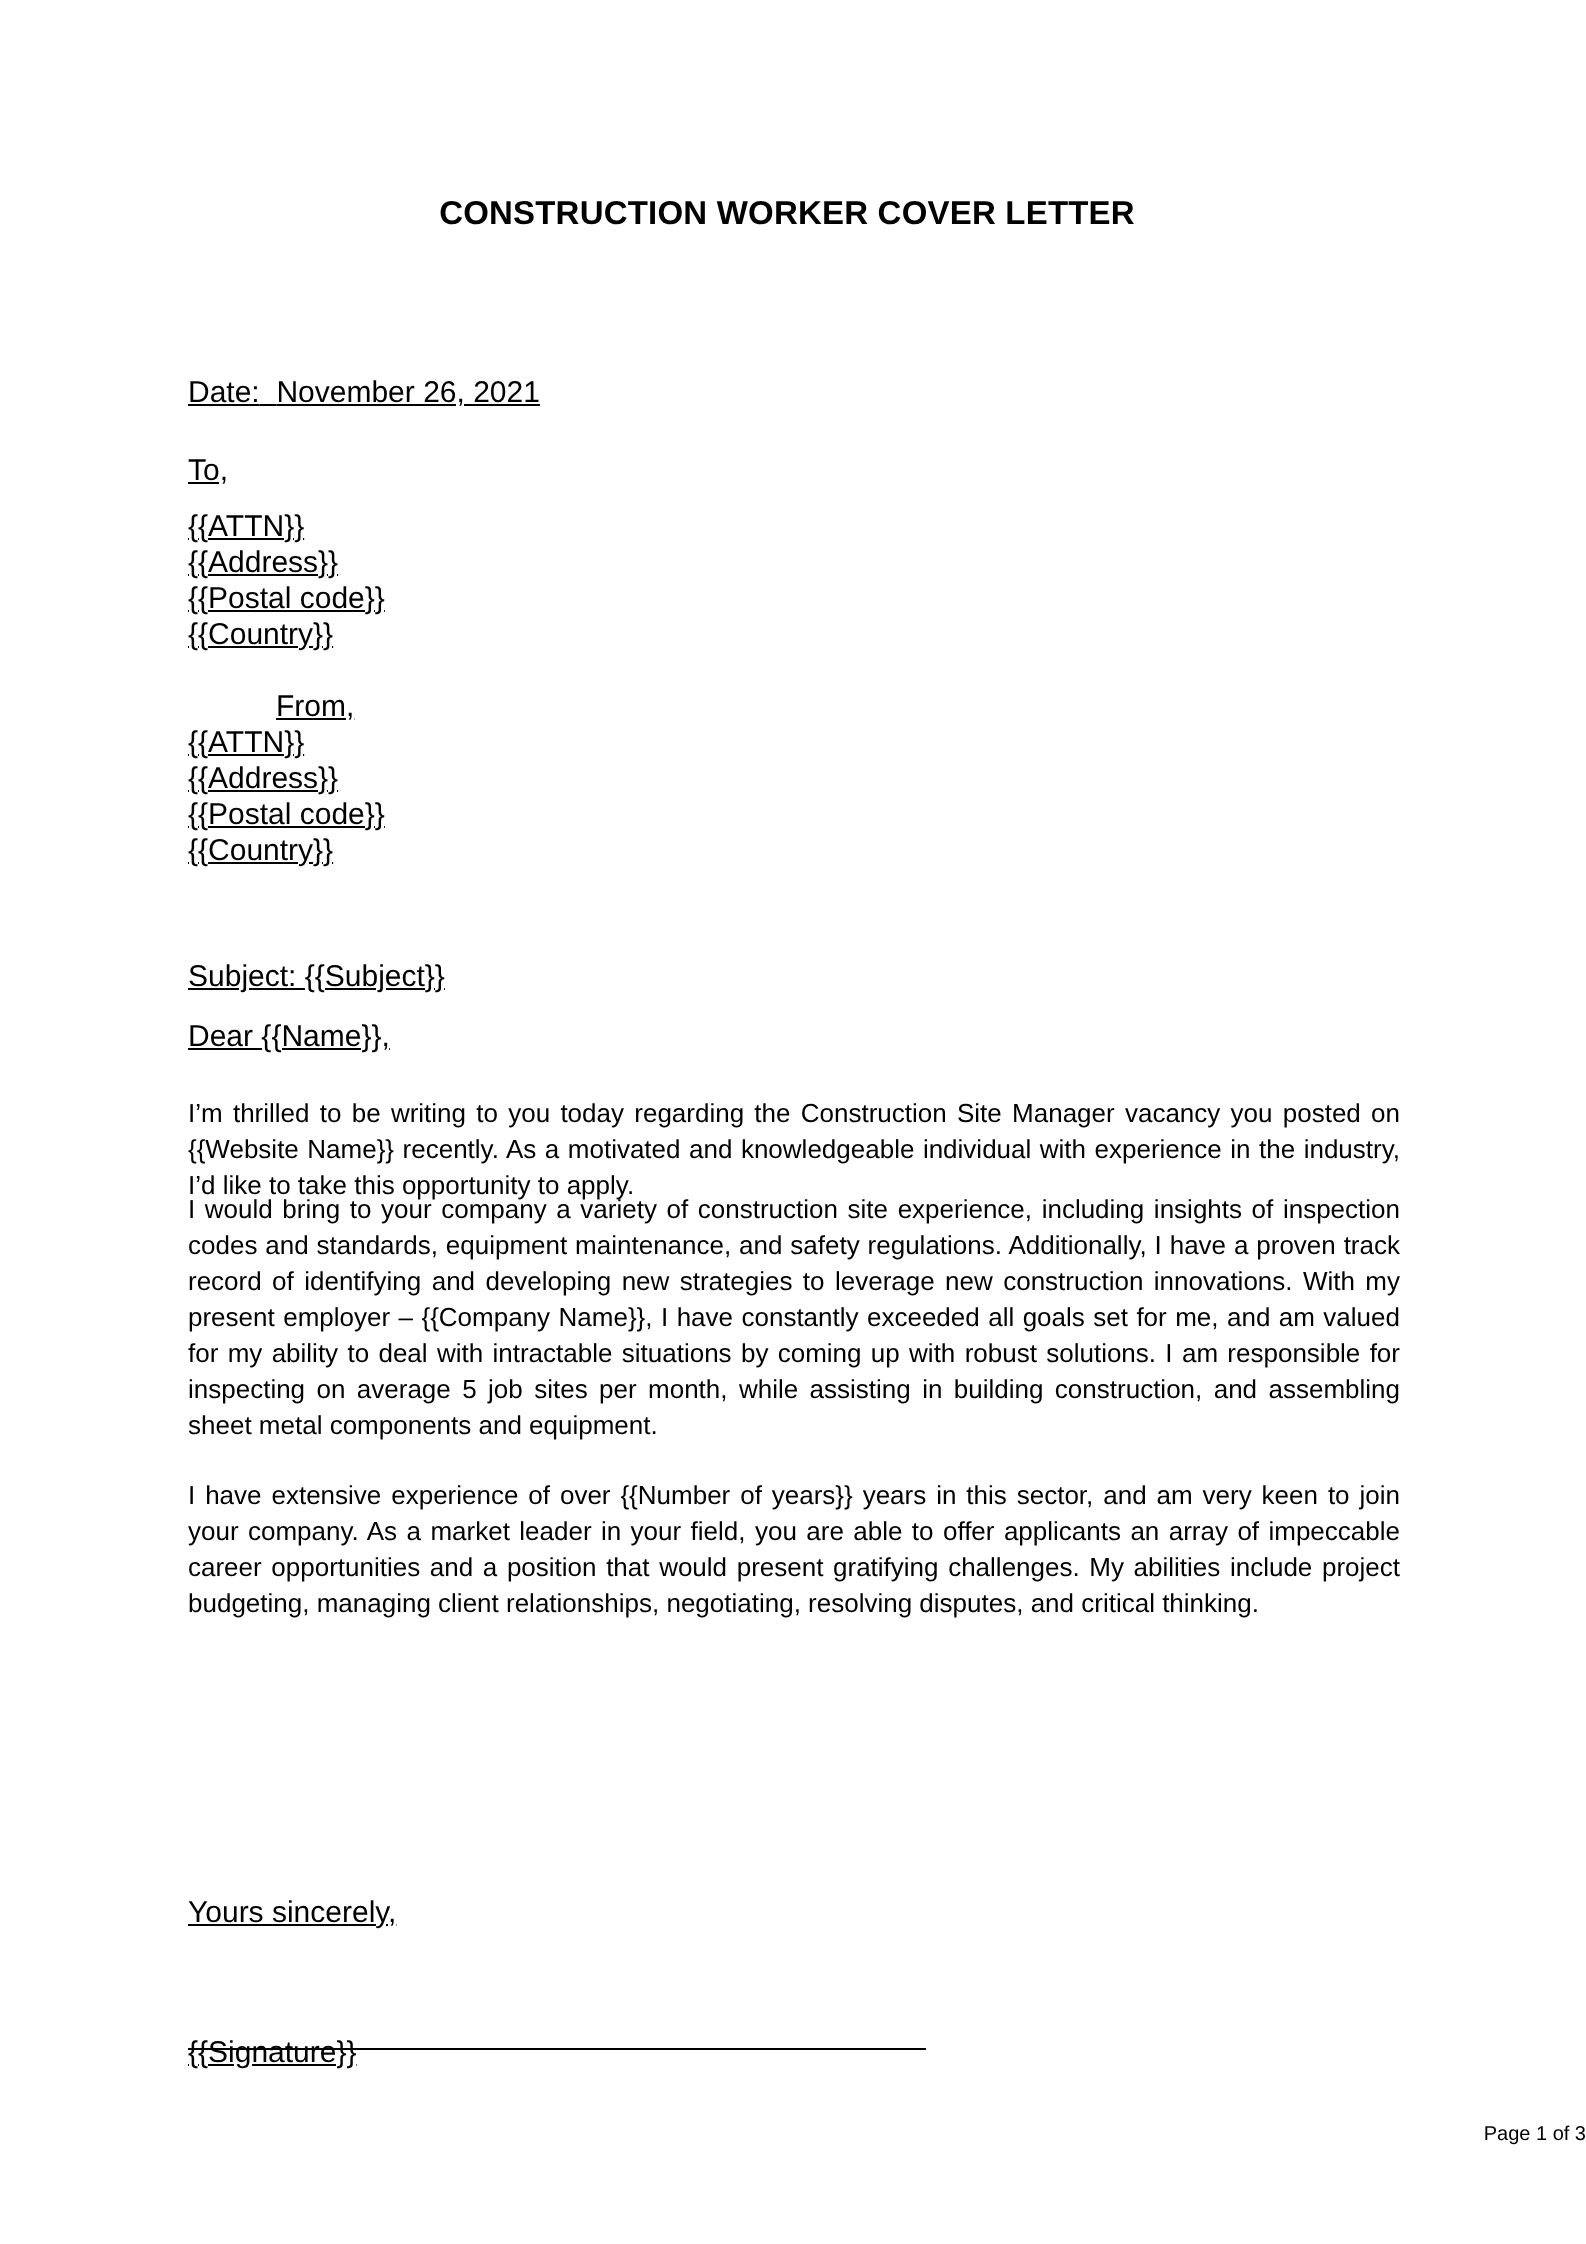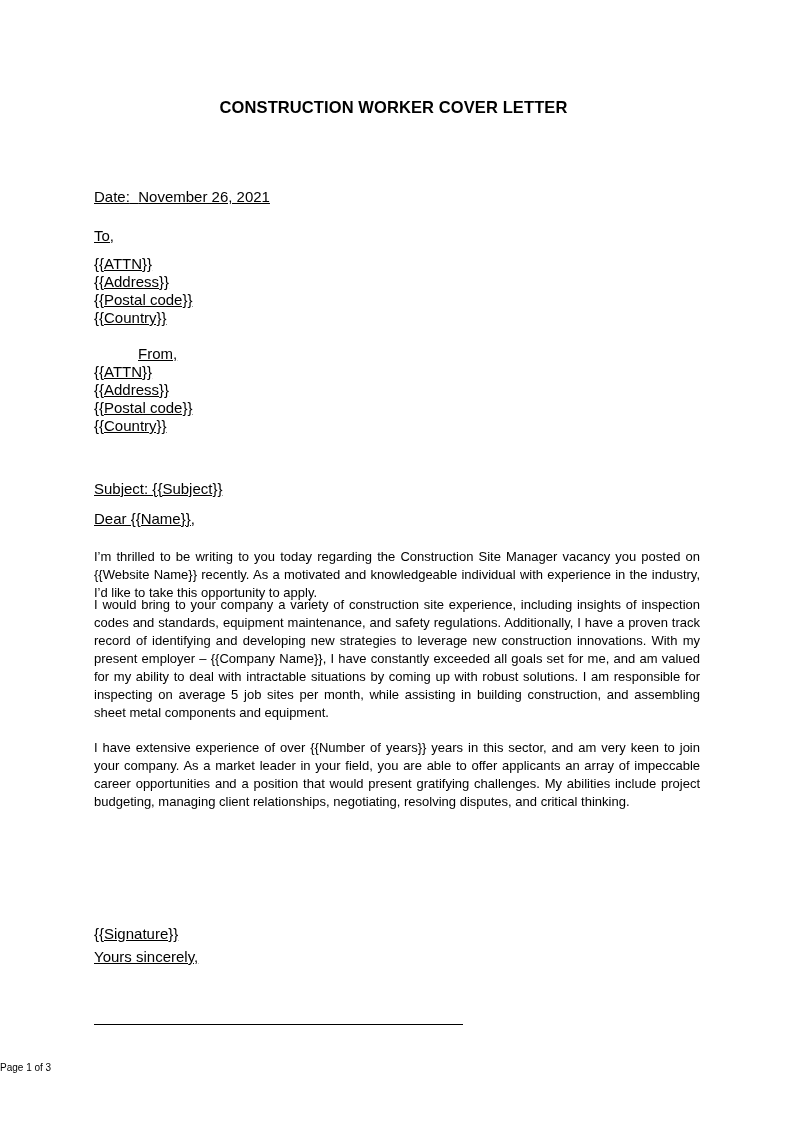--- a/index.html
+++ b/index.html
@@ -54,21 +54,21 @@
       top: 1024px;
       width: 369px;
       height: 0;
       border-top: 1px solid #000000;
     }
     .footer {
       position: absolute;
       top: 1062px;
       left: 0;
       width: 793px;
-      text-align: left;
+      text-align: right;
       font-size: 10px;
     }
   </style>
 </head>
 <body>
 
 <div class="page">
 
   <div class="title">CONSTRUCTION WORKER COVER LETTER</div>
 
@@ -92,19 +92,19 @@
   <div class="line" style="top:480px;">Subject: {{Subject}}</div>
 
   <div class="line" style="top:510px;">Dear {{Name}},</div>
 
   <div class="para" style="top:548px;">I’m thrilled to be writing to you today regarding the Construction Site Manager vacancy you posted on {{Website Name}} recently. As a motivated and knowledgeable individual with experience in the industry, I’d like to take this opportunity to apply.</div>
   <div class="para" style="top:596px;">I would bring to your company a variety of construction site experience, including insights of inspection codes and standards, equipment maintenance, and safety regulations. Additionally, I have a proven track record of identifying and developing new strategies to leverage new construction innovations. With my present employer – {{Company Name}}, I have constantly exceeded all goals set for me, and am valued for my ability to deal with intractable situations by coming up with robust solutions. I am responsible for inspecting on average 5 job sites per month, while assisting in building construction, and assembling sheet metal components and equipment.</div>
   <div class="para" style="top:739px;">I have extensive experience of over {{Number of years}} years in this sector, and am very keen to join your company. As a market leader in your field, you are able to offer applicants an array of impeccable career opportunities and a position that would present gratifying challenges. My abilities include project budgeting, managing client relationships, negotiating, resolving disputes, and critical thinking.</div>
 
   <div class="line" style="top:900px;margin-top:48px;">Yours sincerely,</div>
 
-  <div class="line" style="top:925px;">{{Signature}}</div>
+  <div class="line" style="top:1018px;">{{Signature}}</div>
 
   <div class="sig-rule"></div>
 
   <div class="footer">Page 1 of 3</div>
 
 </div>
 
 </body></html>

